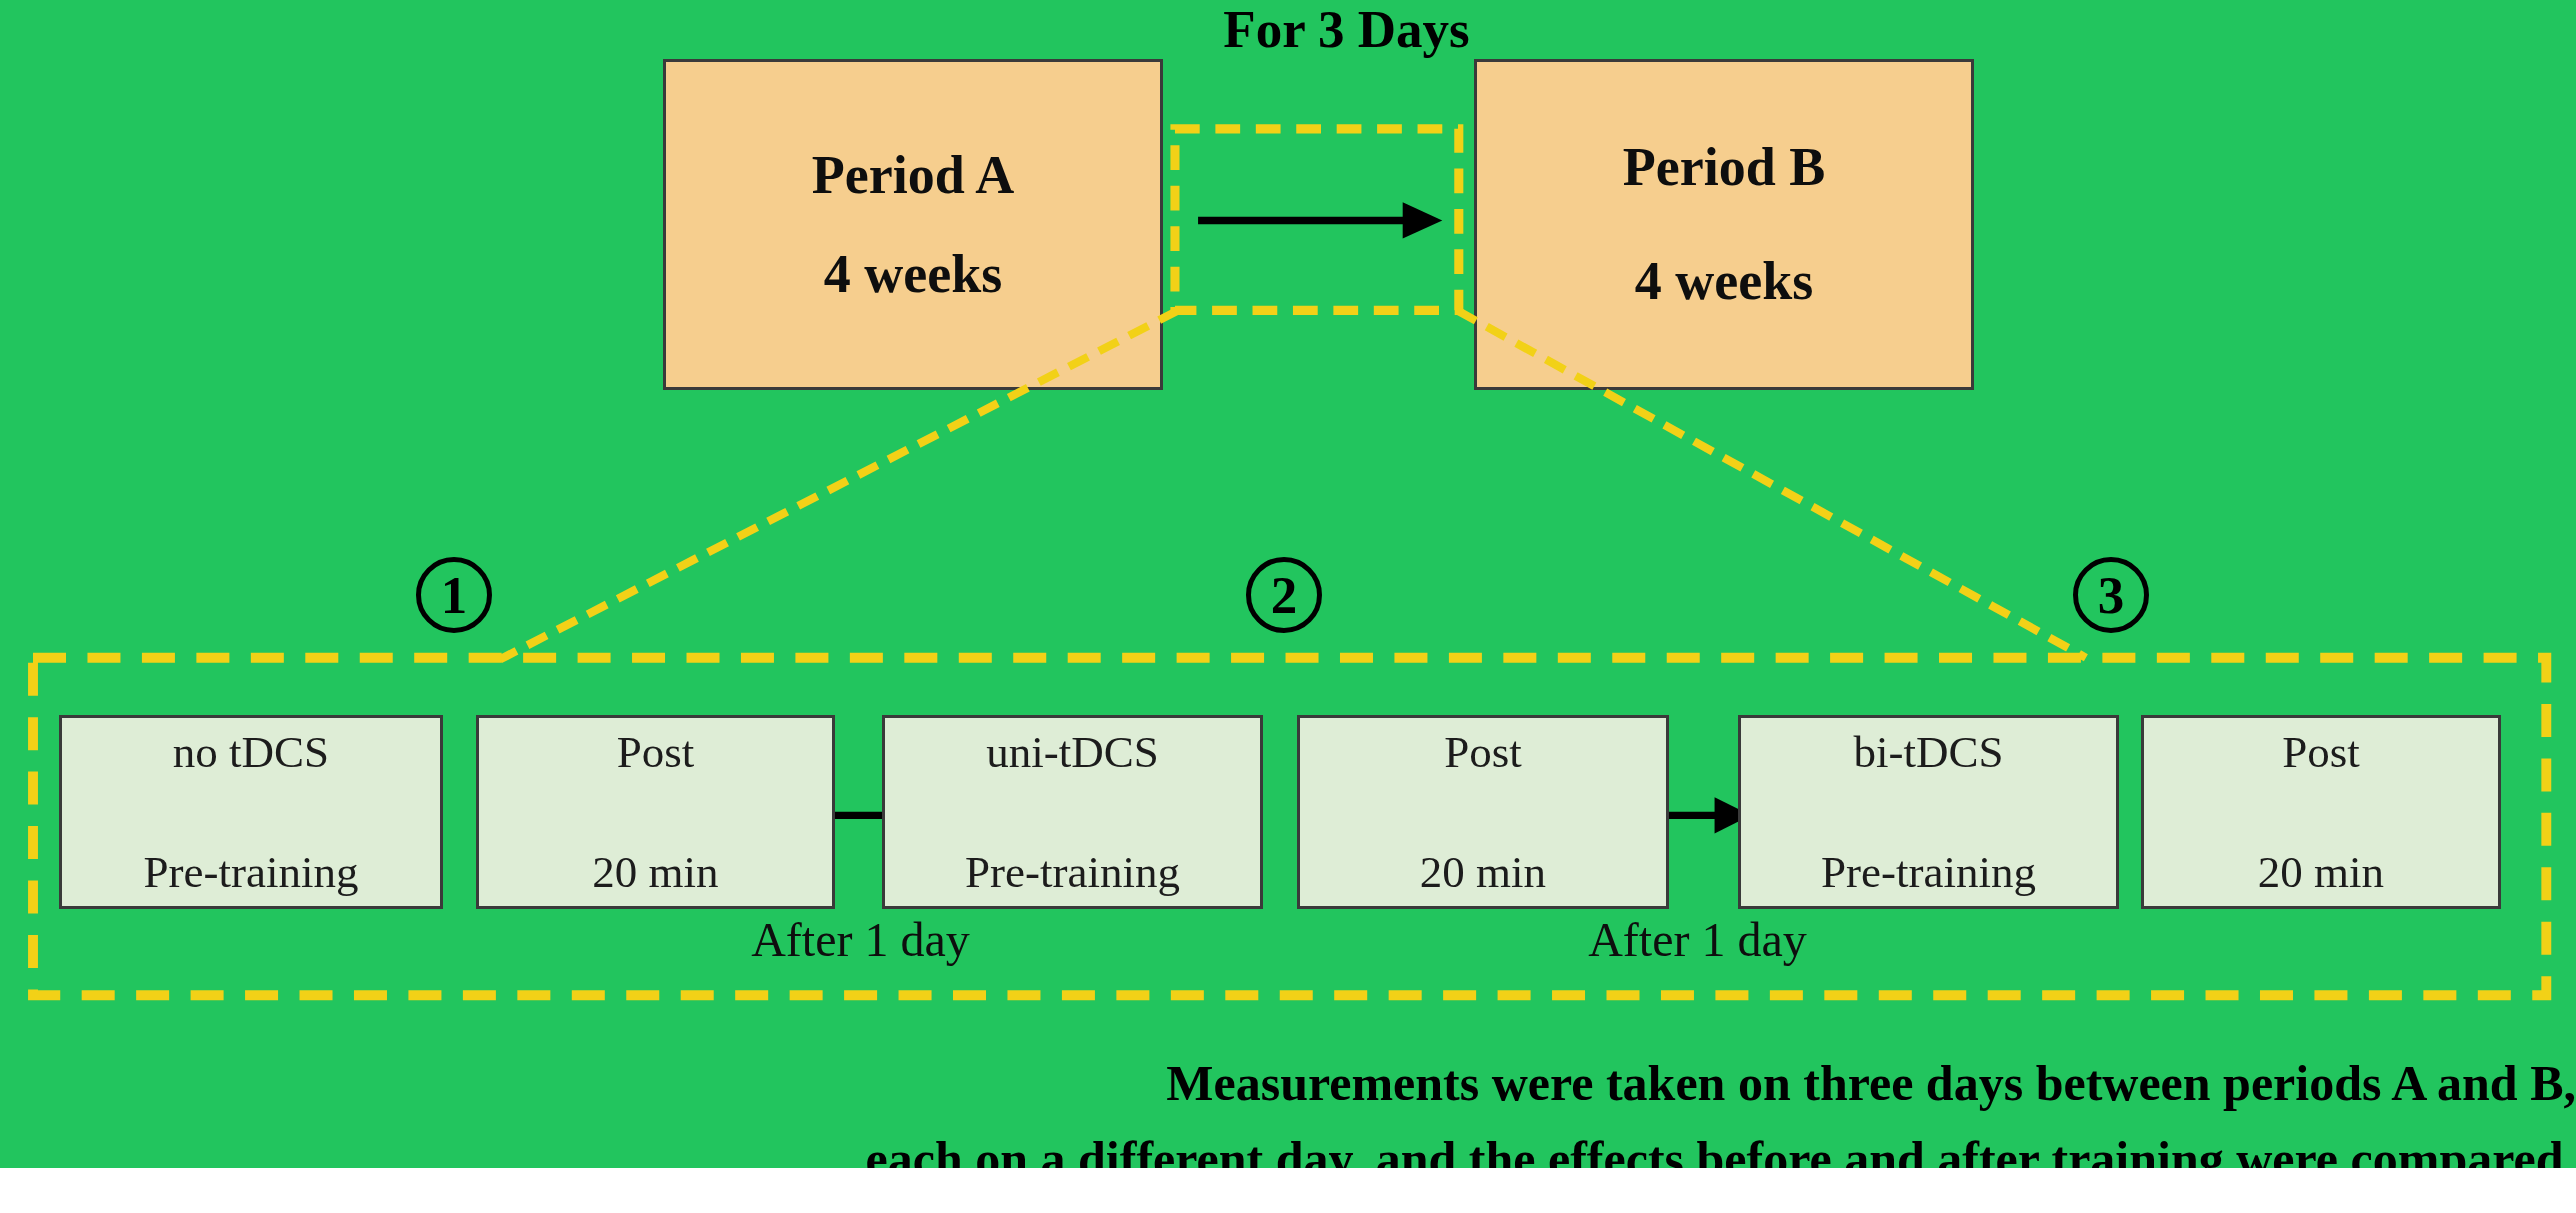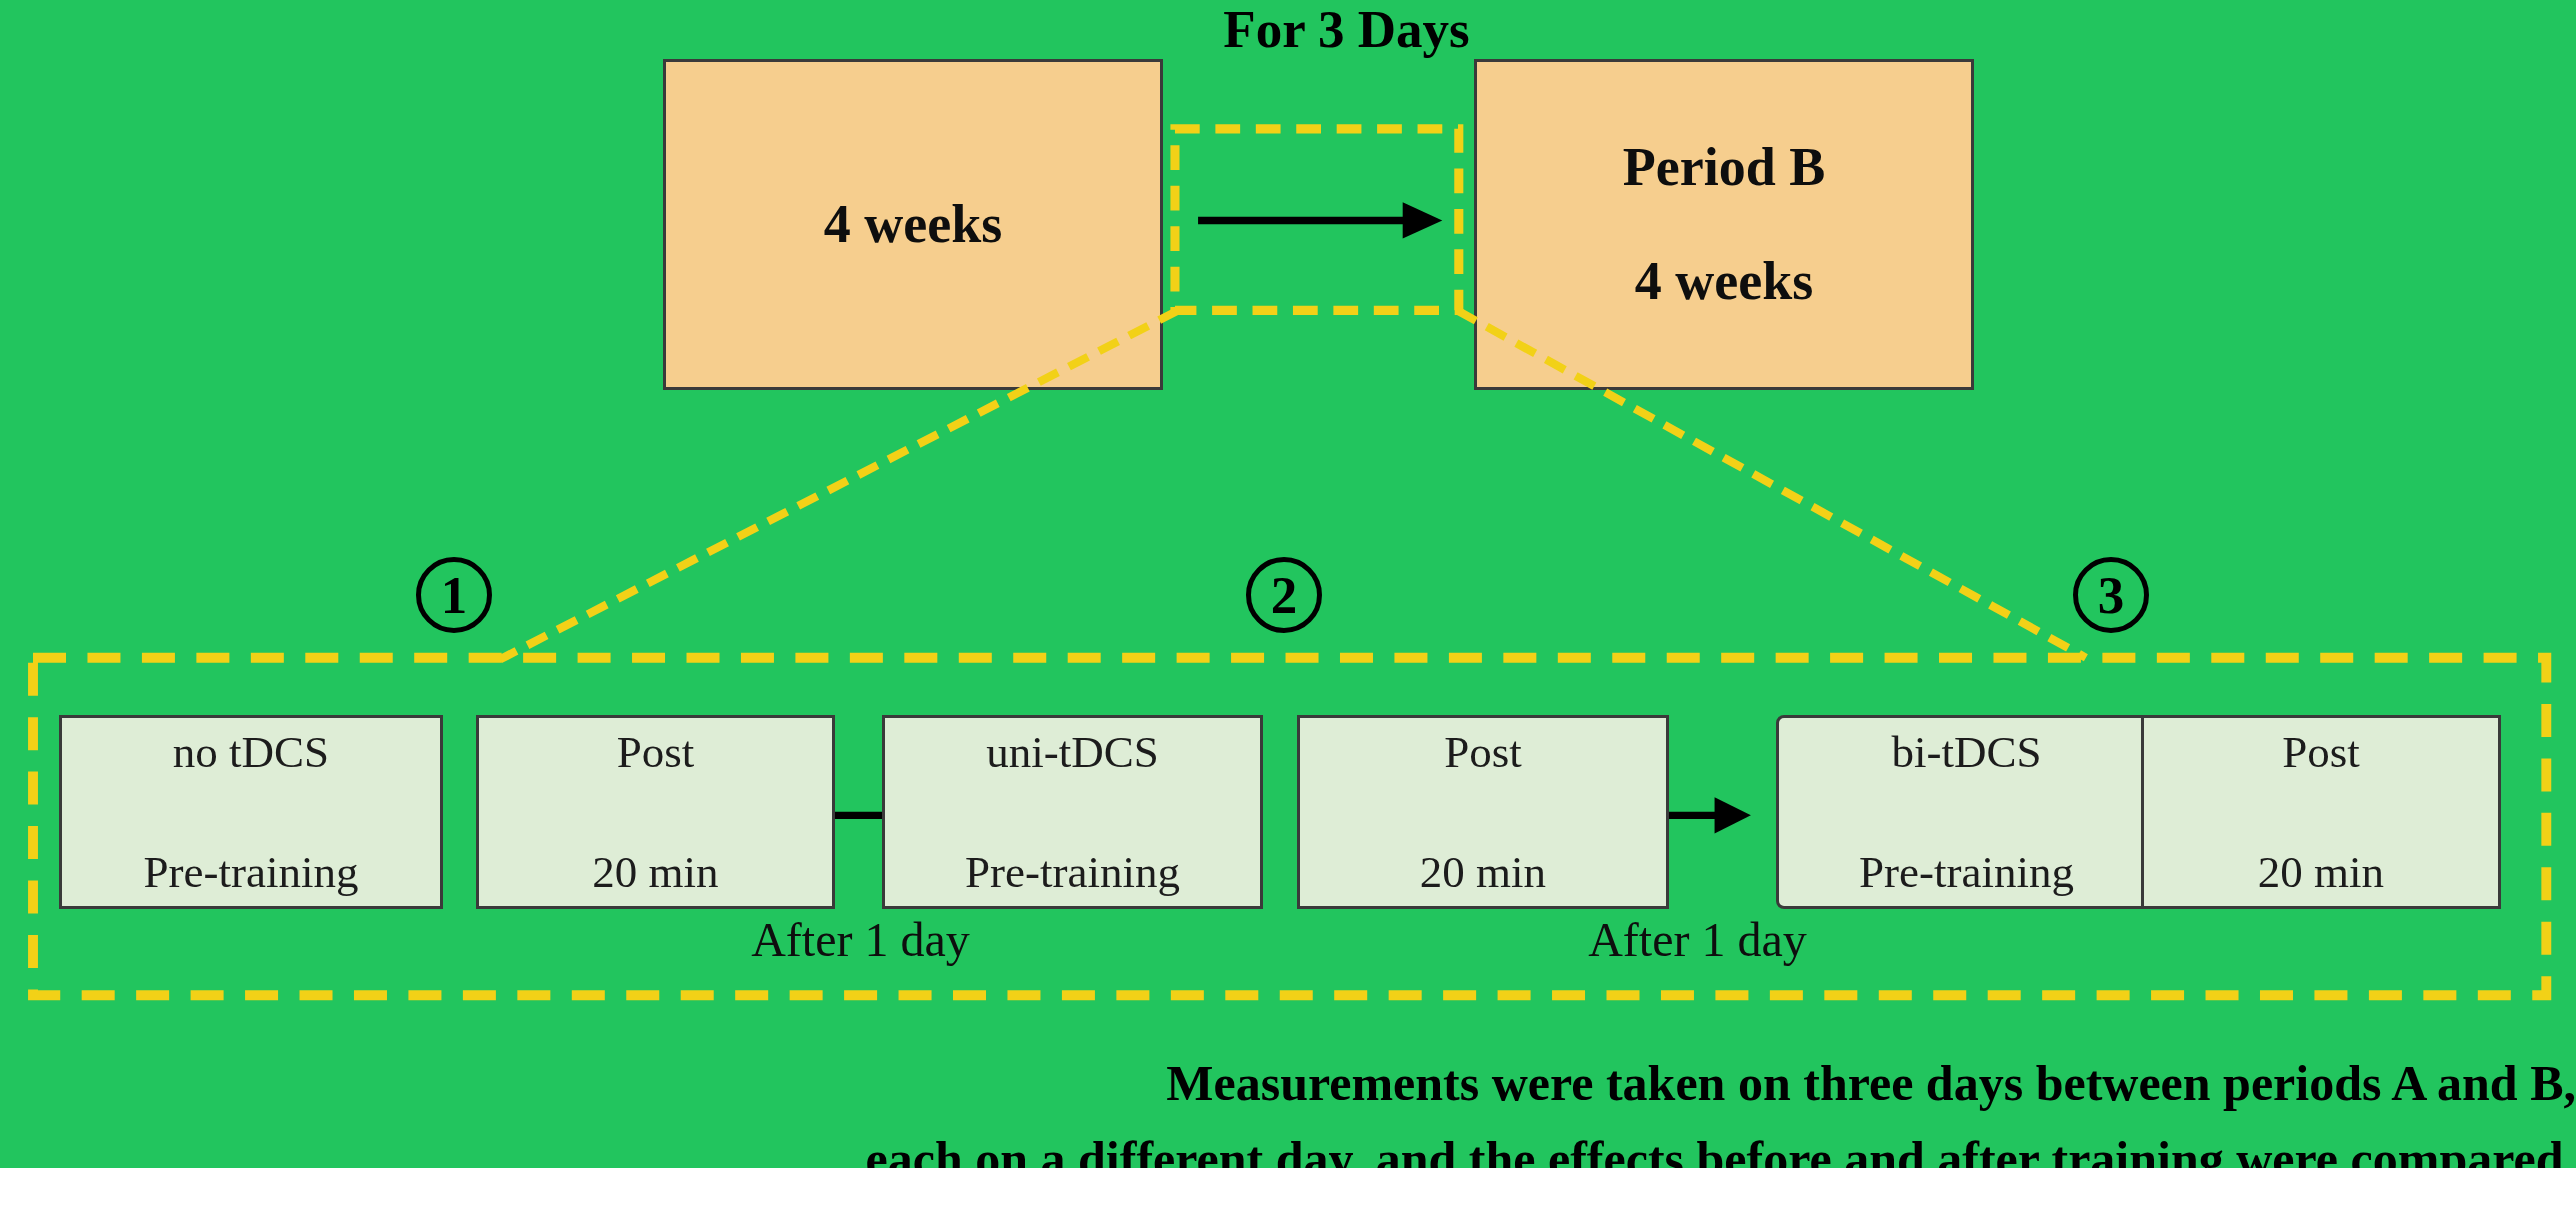--- a/index.html
+++ b/index.html
@@ -59,20 +59,21 @@
   }
 </style>
 </head>
 <body>
 
 <div class="canvas">
 
   <div class="title">For 3 Days</div>
 
   <div class="period-box period-a">
+    <div>Period A</div>
     <div>4 weeks</div>
   </div>
 
   <div class="period-box period-b">
     <div>Period B</div>
     <div>4 weeks</div>
   </div>
 
   <svg class="overlay" viewBox="0 0 3122 1471" aria-hidden="true">
 
@@ -118,21 +119,21 @@
     <div>20 min</div>
   </div>
   <div class="session-box" style="left:882px;width:375px;">
     <div>uni-tDCS</div>
     <div>Pre-training</div>
   </div>
   <div class="session-box" style="left:1297px;width:366px;">
     <div>Post</div>
     <div>20 min</div>
   </div>
-  <div class="session-box" style="left:1776px;width:375px;border-radius:8px;">
+  <div class="session-box" style="left:1738px;width:375px;">
     <div>bi-tDCS</div>
     <div>Pre-training</div>
   </div>
   <div class="session-box" style="left:2141px;width:354px;">
     <div>Post</div>
     <div>20 min</div>
   </div>
 
   <div class="interval-label" style="left:613px;">After 1 day</div>
   <div class="interval-label" style="left:1450px;">After 1 day</div>

